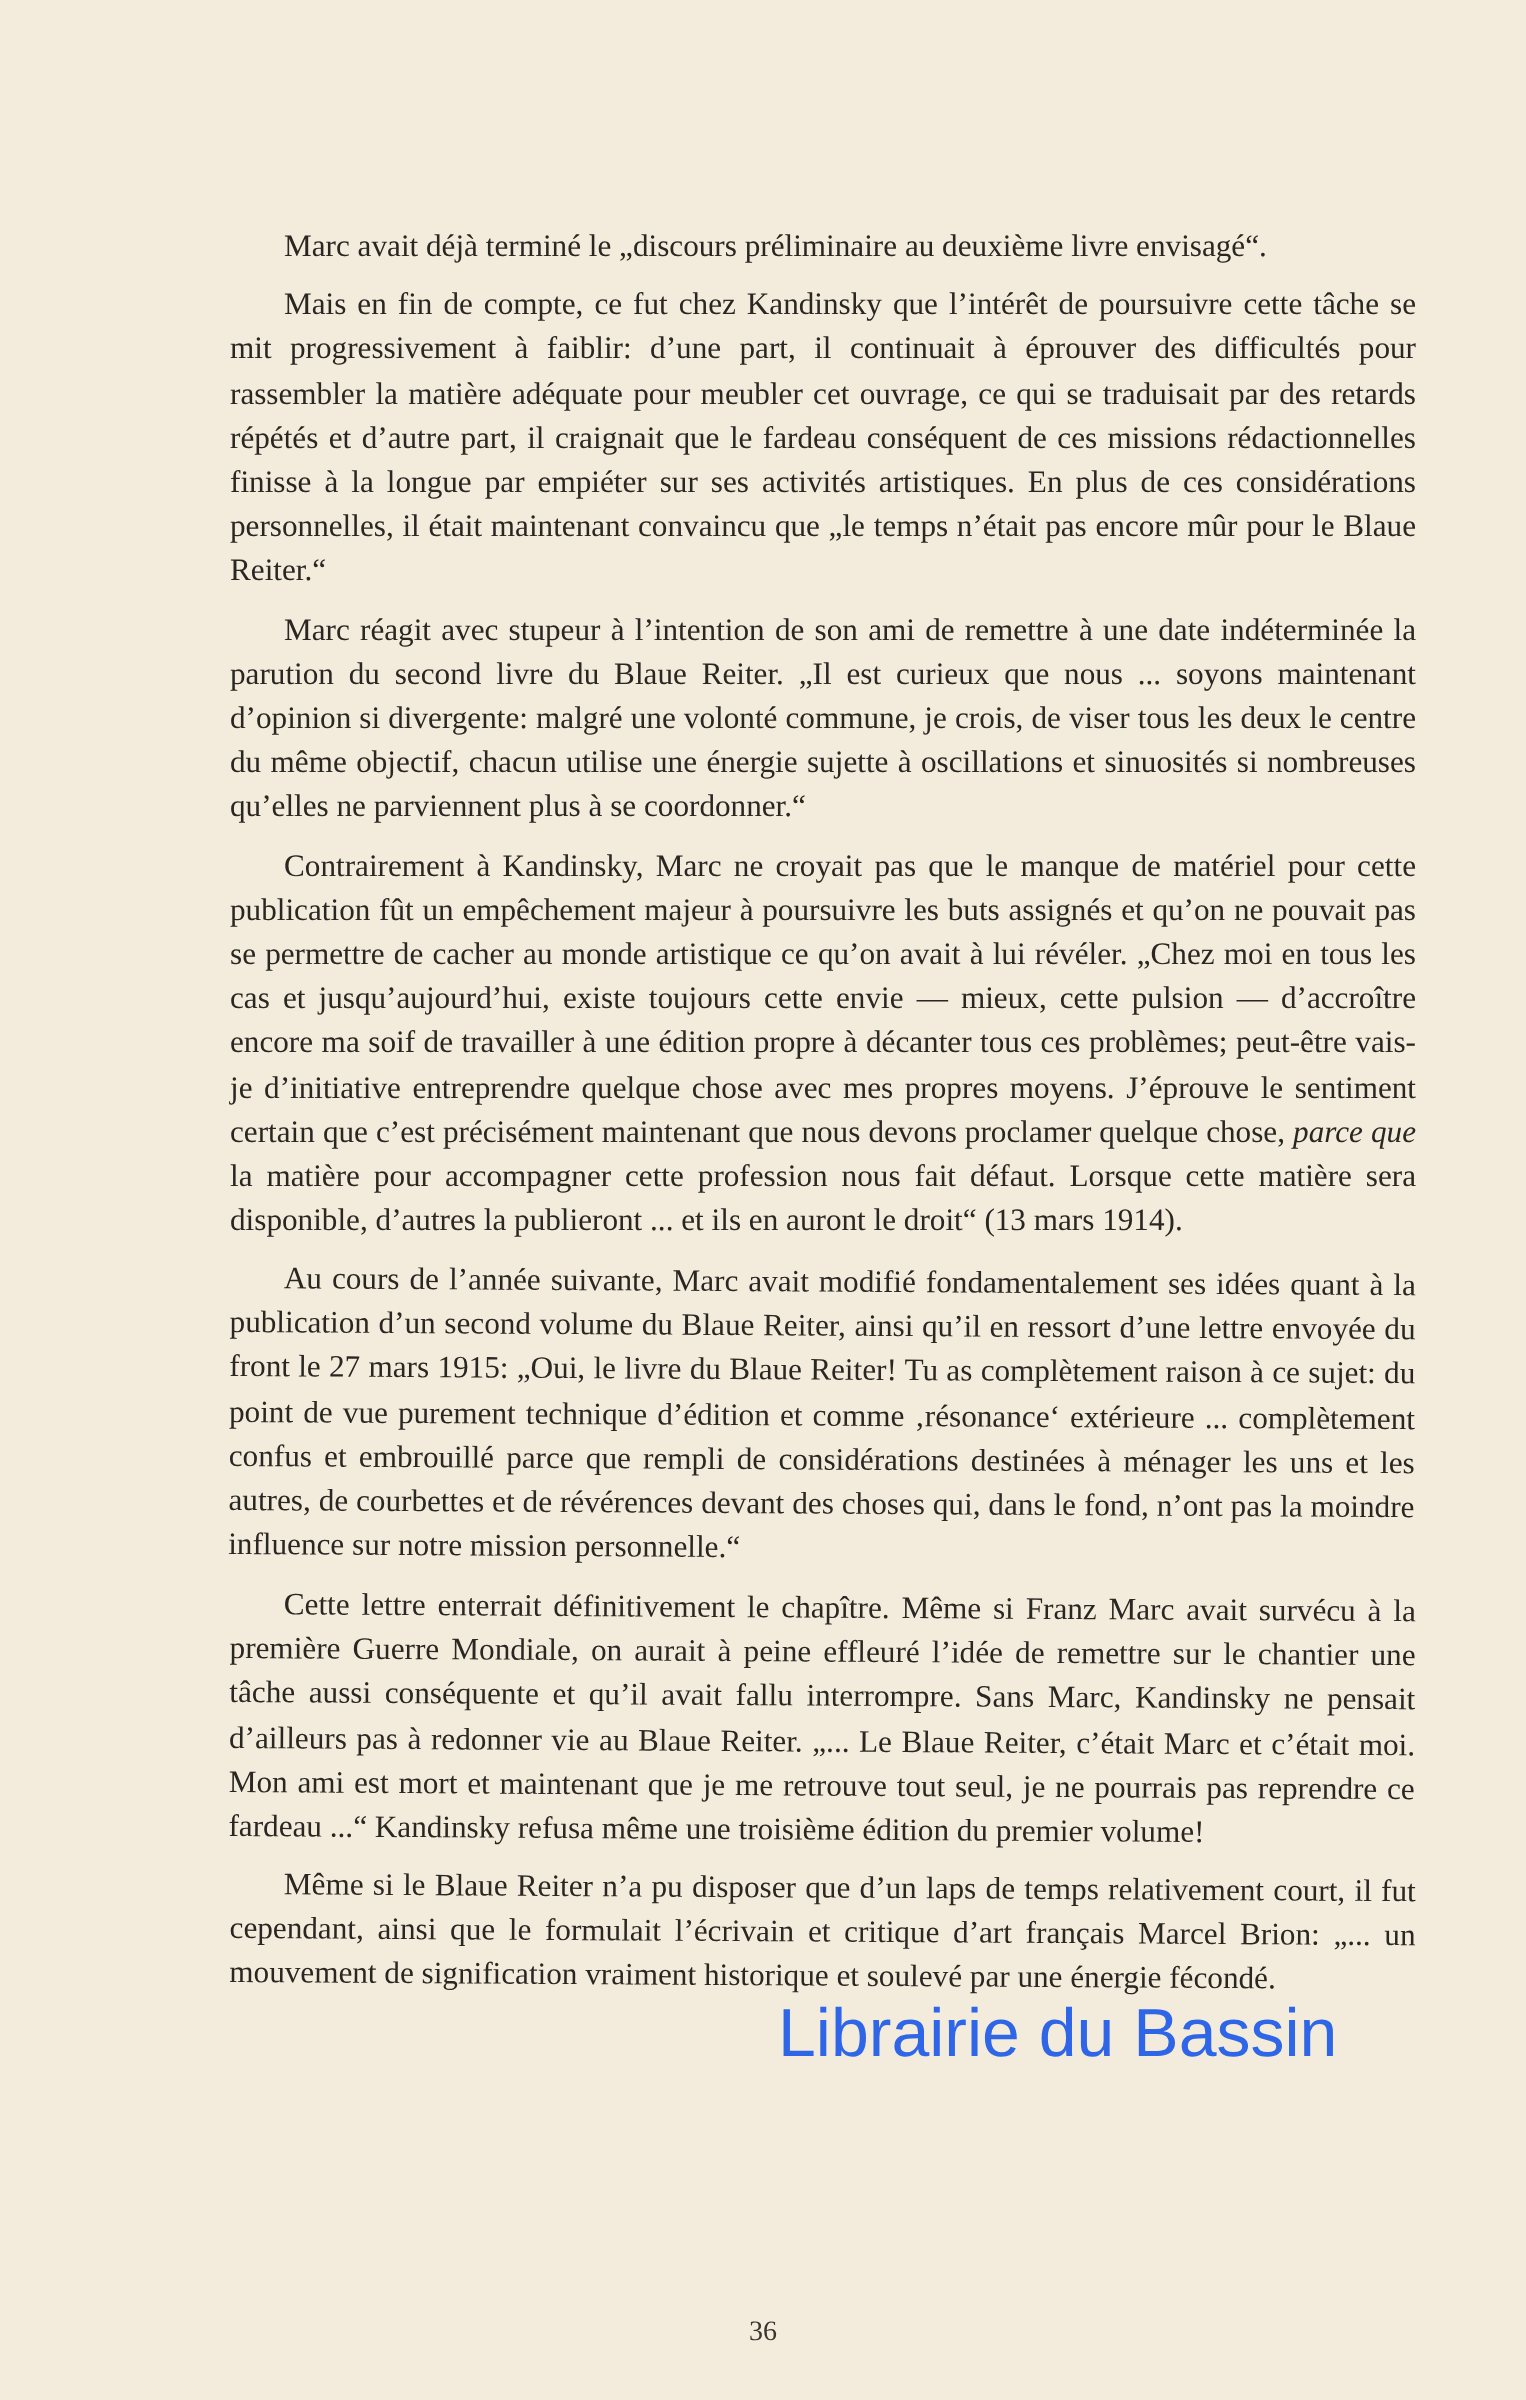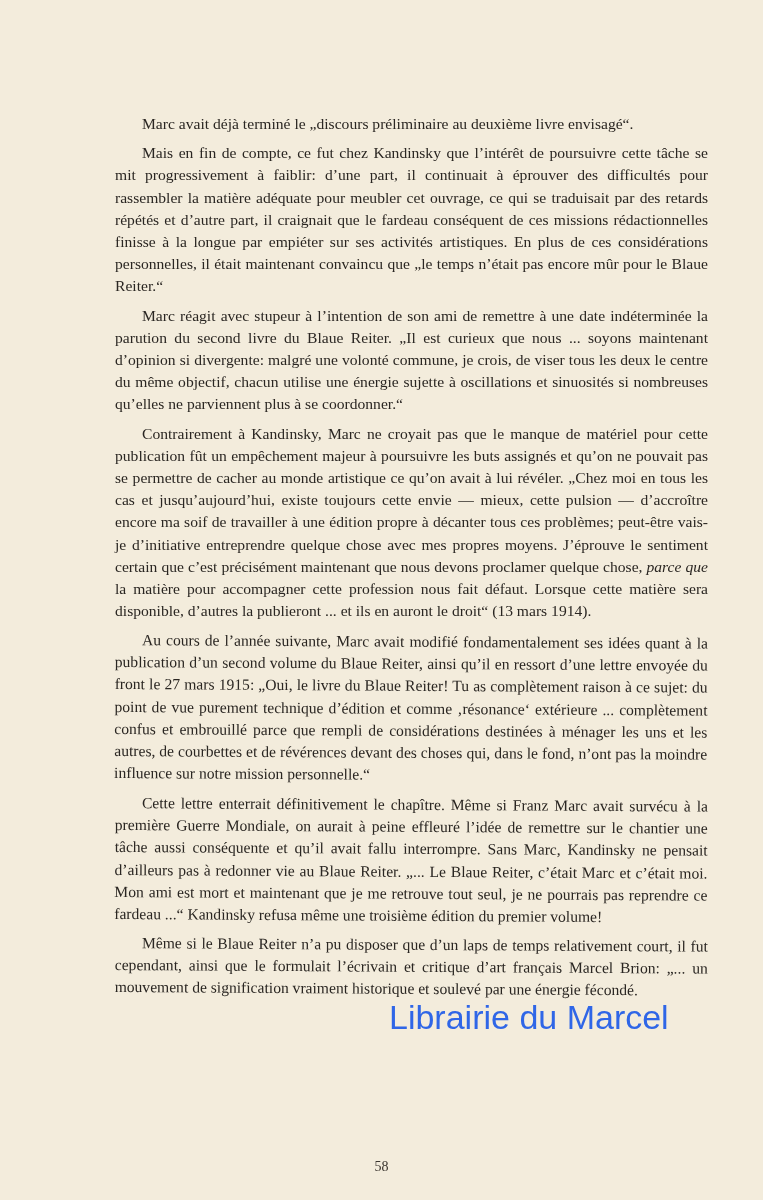--- a/index.html
+++ b/index.html
@@ -38,14 +38,14 @@
 <div class="page">
   <p class="para">Marc avait déjà terminé le „discours préliminaire au deuxième livre envisagé“.</p>
   <p class="para">Mais en fin de compte, ce fut chez Kandinsky que l’intérêt de poursuivre cette tâche se mit progressivement à faiblir: d’une part, il continuait à éprouver des difficultés pour rassembler la matière adéquate pour meubler cet ouvrage, ce qui se traduisait par des retards répétés et d’autre part, il craignait que le fardeau conséquent de ces missions rédactionnelles finisse à la longue par empiéter sur ses activités artistiques. En plus de ces considérations personnelles, il était maintenant convaincu que „le temps n’était pas encore mûr pour le Blaue Reiter.“</p>
   <p class="para">Marc réagit avec stupeur à l’intention de son ami de remettre à une date indéterminée la parution du second livre du Blaue Reiter. „Il est curieux que nous ... soyons maintenant d’opinion si divergente: malgré une volonté commune, je crois, de viser tous les deux le centre du même objectif, chacun utilise une énergie sujette à oscillations et sinuosités si nombreuses qu’elles ne parviennent plus à se coordonner.“</p>
   <p class="para"><span>Contrairement à Kandinsky, Marc ne croyait pas que le manque de matériel pour cette publication fût un empêchement majeur à poursuivre les buts assignés et qu’on ne pouvait pas se permettre de cacher au monde artistique ce qu’on avait à lui révéler. „Chez moi en tous les cas et jusqu’aujourd’hui, existe toujours cette envie — mieux, cette pulsion — d’accroître encore ma soif de travailler à une édition propre à décanter tous ces problèmes; peut-être vais-je d’initiative entreprendre quelque chose avec mes propres moyens. J’éprouve le sentiment certain que c’est précisément maintenant que nous devons proclamer quelque chose, </span><em>parce que</em><span> la matière pour accompagner cette profession nous fait défaut. Lorsque cette matière sera disponible, d’autres la publieront ... et ils en auront le droit“ (13 mars 1914).</span></p>
   <p class="para lower">Au cours de l’année suivante, Marc avait modifié fondamentalement ses idées quant à la publication d’un second volume du Blaue Reiter, ainsi qu’il en ressort d’une lettre envoyée du front le 27 mars 1915: „Oui, le livre du Blaue Reiter! Tu as complètement raison à ce sujet: du point de vue purement technique d’édition et comme ‚résonance‘ extérieure ... complètement confus et embrouillé parce que rempli de considérations destinées à ménager les uns et les autres, de courbettes et de révérences devant des choses qui, dans le fond, n’ont pas la moindre influence sur notre mission personnelle.“</p>
   <p class="para lower">Cette lettre enterrait définitivement le chapître. Même si Franz Marc avait survécu à la première Guerre Mondiale, on aurait à peine effleuré l’idée de remettre sur le chantier une tâche aussi conséquente et qu’il avait fallu interrompre. Sans Marc, Kandinsky ne pensait d’ailleurs pas à redonner vie au Blaue Reiter. „... Le Blaue Reiter, c’était Marc et c’était moi. Mon ami est mort et maintenant que je me retrouve tout seul, je ne pourrais pas reprendre ce fardeau ...“ Kandinsky refusa même une troisième édition du premier volume!</p>
   <p class="para lower">Même si le Blaue Reiter n’a pu disposer que d’un laps de temps relativement court, il fut cependant, ainsi que le formulait l’écrivain et critique d’art français Marcel Brion: „... un mouvement de signification vraiment historique et soulevé par une énergie fécondé.</p>
 </div>
 
-<div class="watermark">Librairie du Marcel</div>
-<div class="page-number">58</div>
+<div class="watermark">Librairie du Bassin</div>
+<div class="page-number">36</div>
 
 </body></html>

